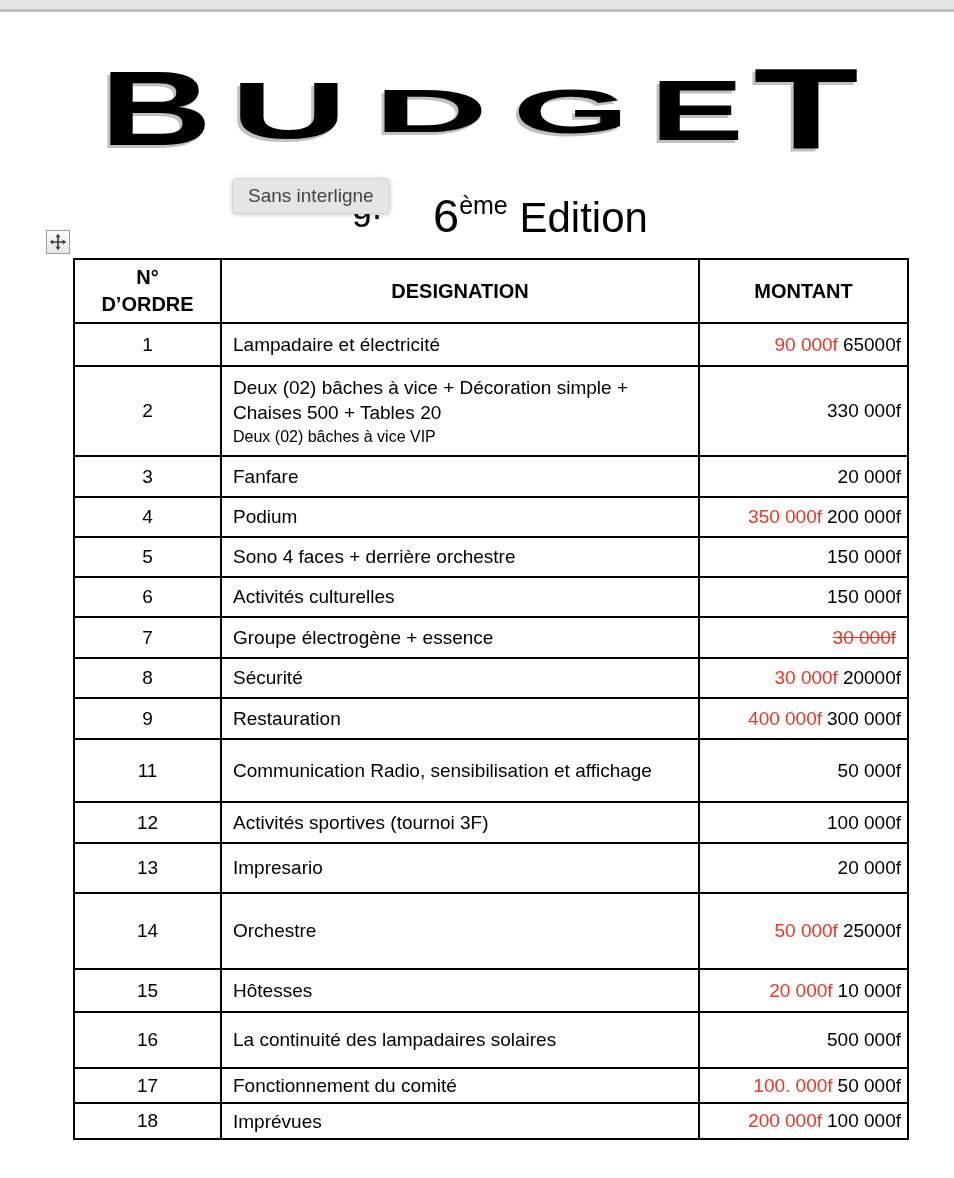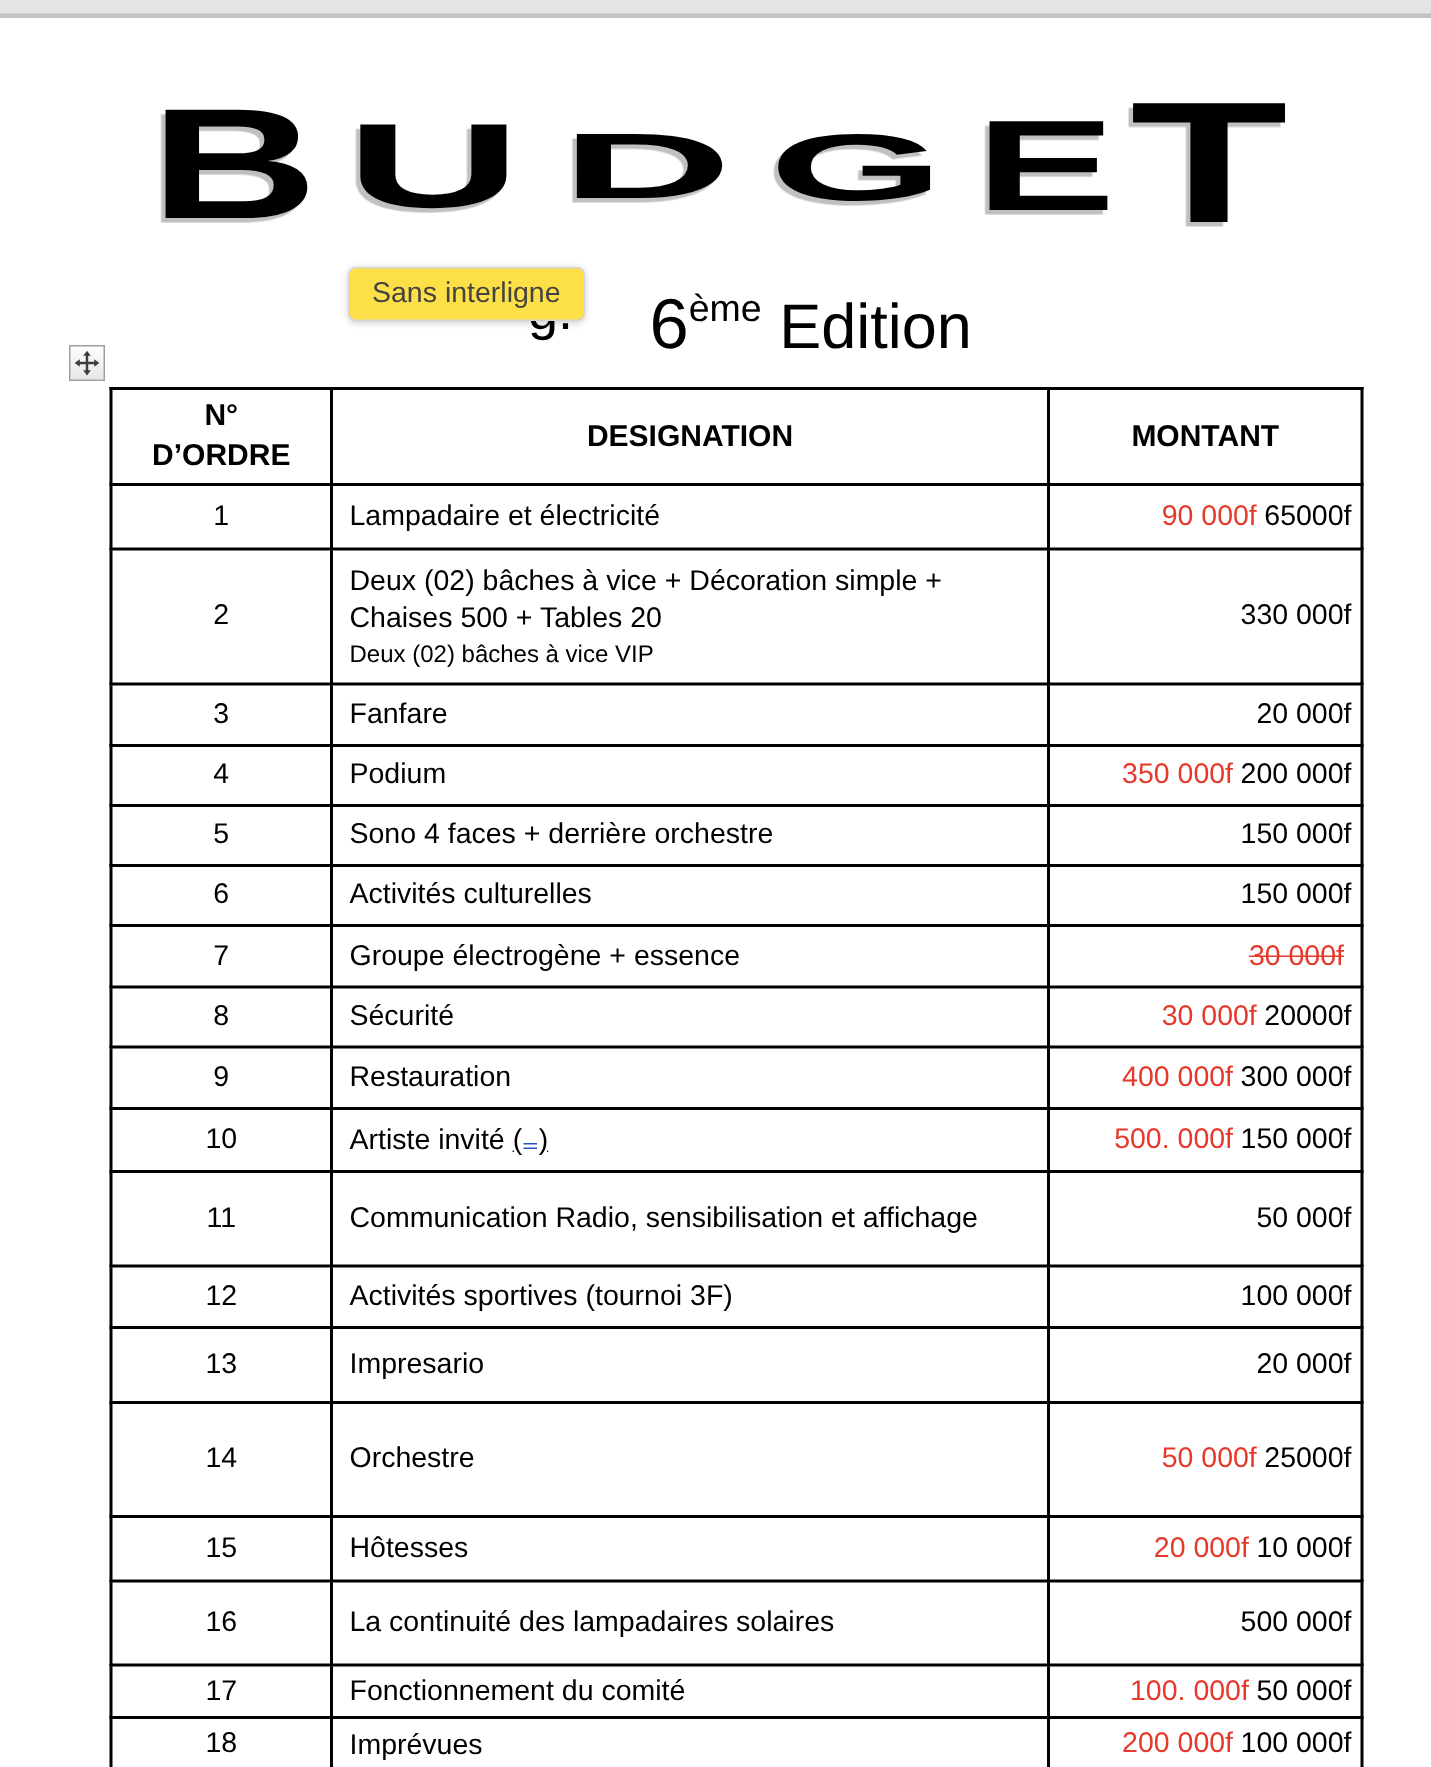--- a/index.html
+++ b/index.html
@@ -8,21 +8,21 @@
   .topbar { position:absolute; top:0; left:0; width:954px; height:9px;
             background:#e5e4e4; border-bottom:3px solid #c2c1c1; }
 
   
   .wordart { position:absolute; top:50px; left:0;
              filter: drop-shadow(-3px 3px 0 rgba(115,115,115,0.45)); }
   .wordart text { font-family:"Liberation Sans", sans-serif; font-weight:bold; fill:#000; }
 
   
   .tooltip { position:absolute; left:232px; top:178px; height:34px; line-height:34px;
-             padding:0 15px; background:#fde047; border:1px solid #d6d3d1; border-radius:5px;
+             padding:0 15px; background:#e5e5e5; border:1px solid #d6d3d1; border-radius:5px;
              box-shadow:0 1px 5px rgba(0,0,0,0.20); font-size:19px; color:#454340; z-index:3; }
   .hidden-frag { position:absolute; left:352px; top:186px; font-size:36px; color:#000; z-index:2; }
   .edition { position:absolute; left:433px; top:188px; font-size:42px; color:#000; z-index:1; white-space:pre;text-align:center; }
   .edition .t6 { font-size:47px; }
   .edition sup { font-size:25px; position:relative; top:-3px; }
 
   
   .move-handle { position:absolute; left:46px; top:230px; width:24px; height:24px; box-sizing:border-box;
                  background:linear-gradient(#fdfdfd,#e7e7e7); border:1px solid #9e9e9e;
                  display:flex; align-items:center; justify-content:center; cursor:move; }
@@ -139,25 +139,20 @@
       <td class="des">Sécurité</td>
       <td class="amt"><span class="amt-old">30 000f</span><span>20000f</span></td>
     </tr>
 
     <tr style="height:41px">
       <td class="num">9</td>
       <td class="des">Restauration</td>
       <td class="amt"><span class="amt-old">400 000f</span><span>300 000f</span></td>
     </tr>
 
-    <tr style="height:42px">
-      <td class="num">10</td>
-      <td class="des"><span>Artiste invité </span><span class="annot"><span>(</span><span class="gap-blue"></span><span>)</span></span></td>
-      <td class="amt"><span class="amt-old">500. 000f</span><span>150 000f</span></td>
-    </tr>
 
     <tr style="height:63px">
       <td class="num">11</td>
       <td class="des">
             <div style="max-width:420px">Communication Radio, sensibilisation et affichage</div>
           </td>
       <td class="amt"><span>50 000f</span></td>
     </tr>
 
     <tr style="height:41px">

